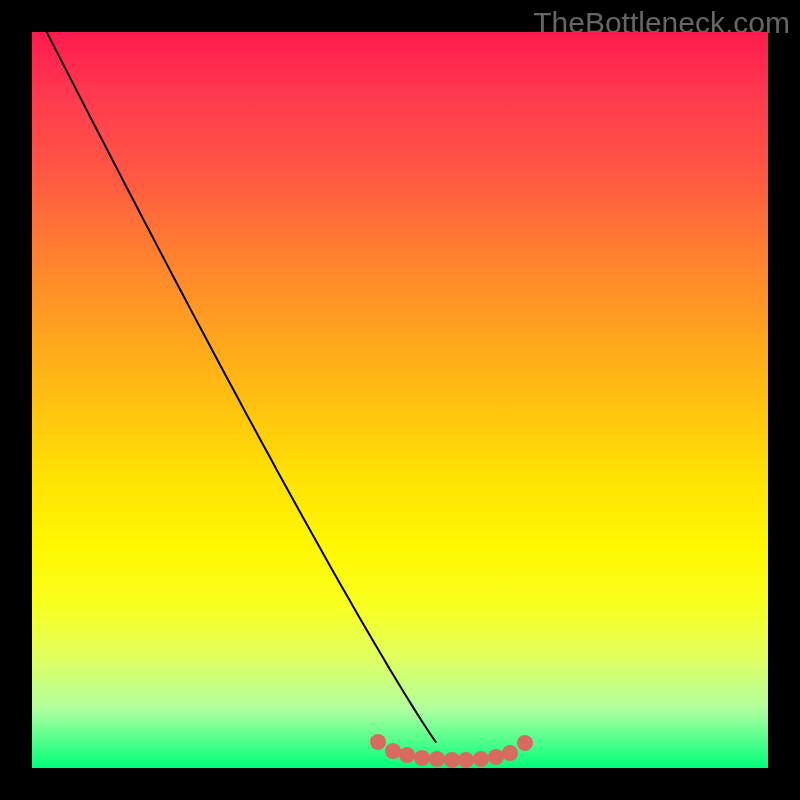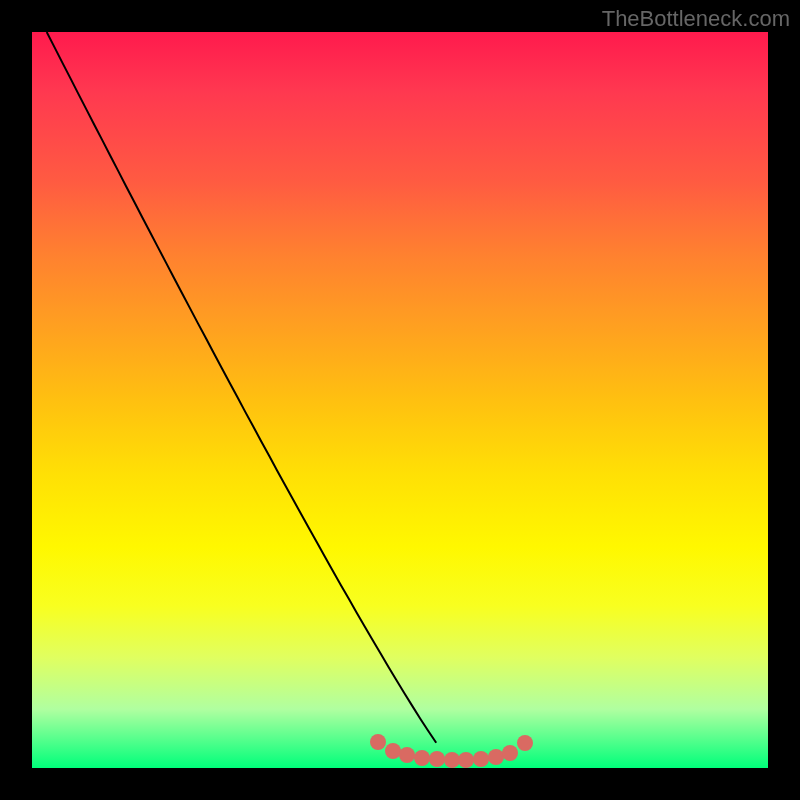--- a/index.html
+++ b/index.html
@@ -1,17 +1,17 @@
 <!DOCTYPE html>
 <html><head>
 <meta charset="utf-8">
 <style>
   * { margin: 0; padding: 0; box-sizing: border-box; }
   body { width: 800px; height: 800px; background: #000; position: relative; font-family: Arial, sans-serif; }
-  .watermark { position: absolute; top: 6px; right: 10px; color: #666; font-size: 22px; font-weight: 500; }
+  .watermark { position: absolute; top: 6px; right: 10px; color: #666; font-size: 30px; font-weight: 500; }
   .plot-area { position: absolute; top: 32px; left: 32px; width: 736px; height: 736px; }
   .gradient-bg { position: absolute; inset: 0; background: linear-gradient(to bottom,
       #ff1a4d 0%,
       #ff3850 8%,
       #ff5a42 20%,
       #ff8030 30%,
       #ffa020 40%,
       #ffc010 50%,
       #ffe005 60%,
       #fff800 70%,

